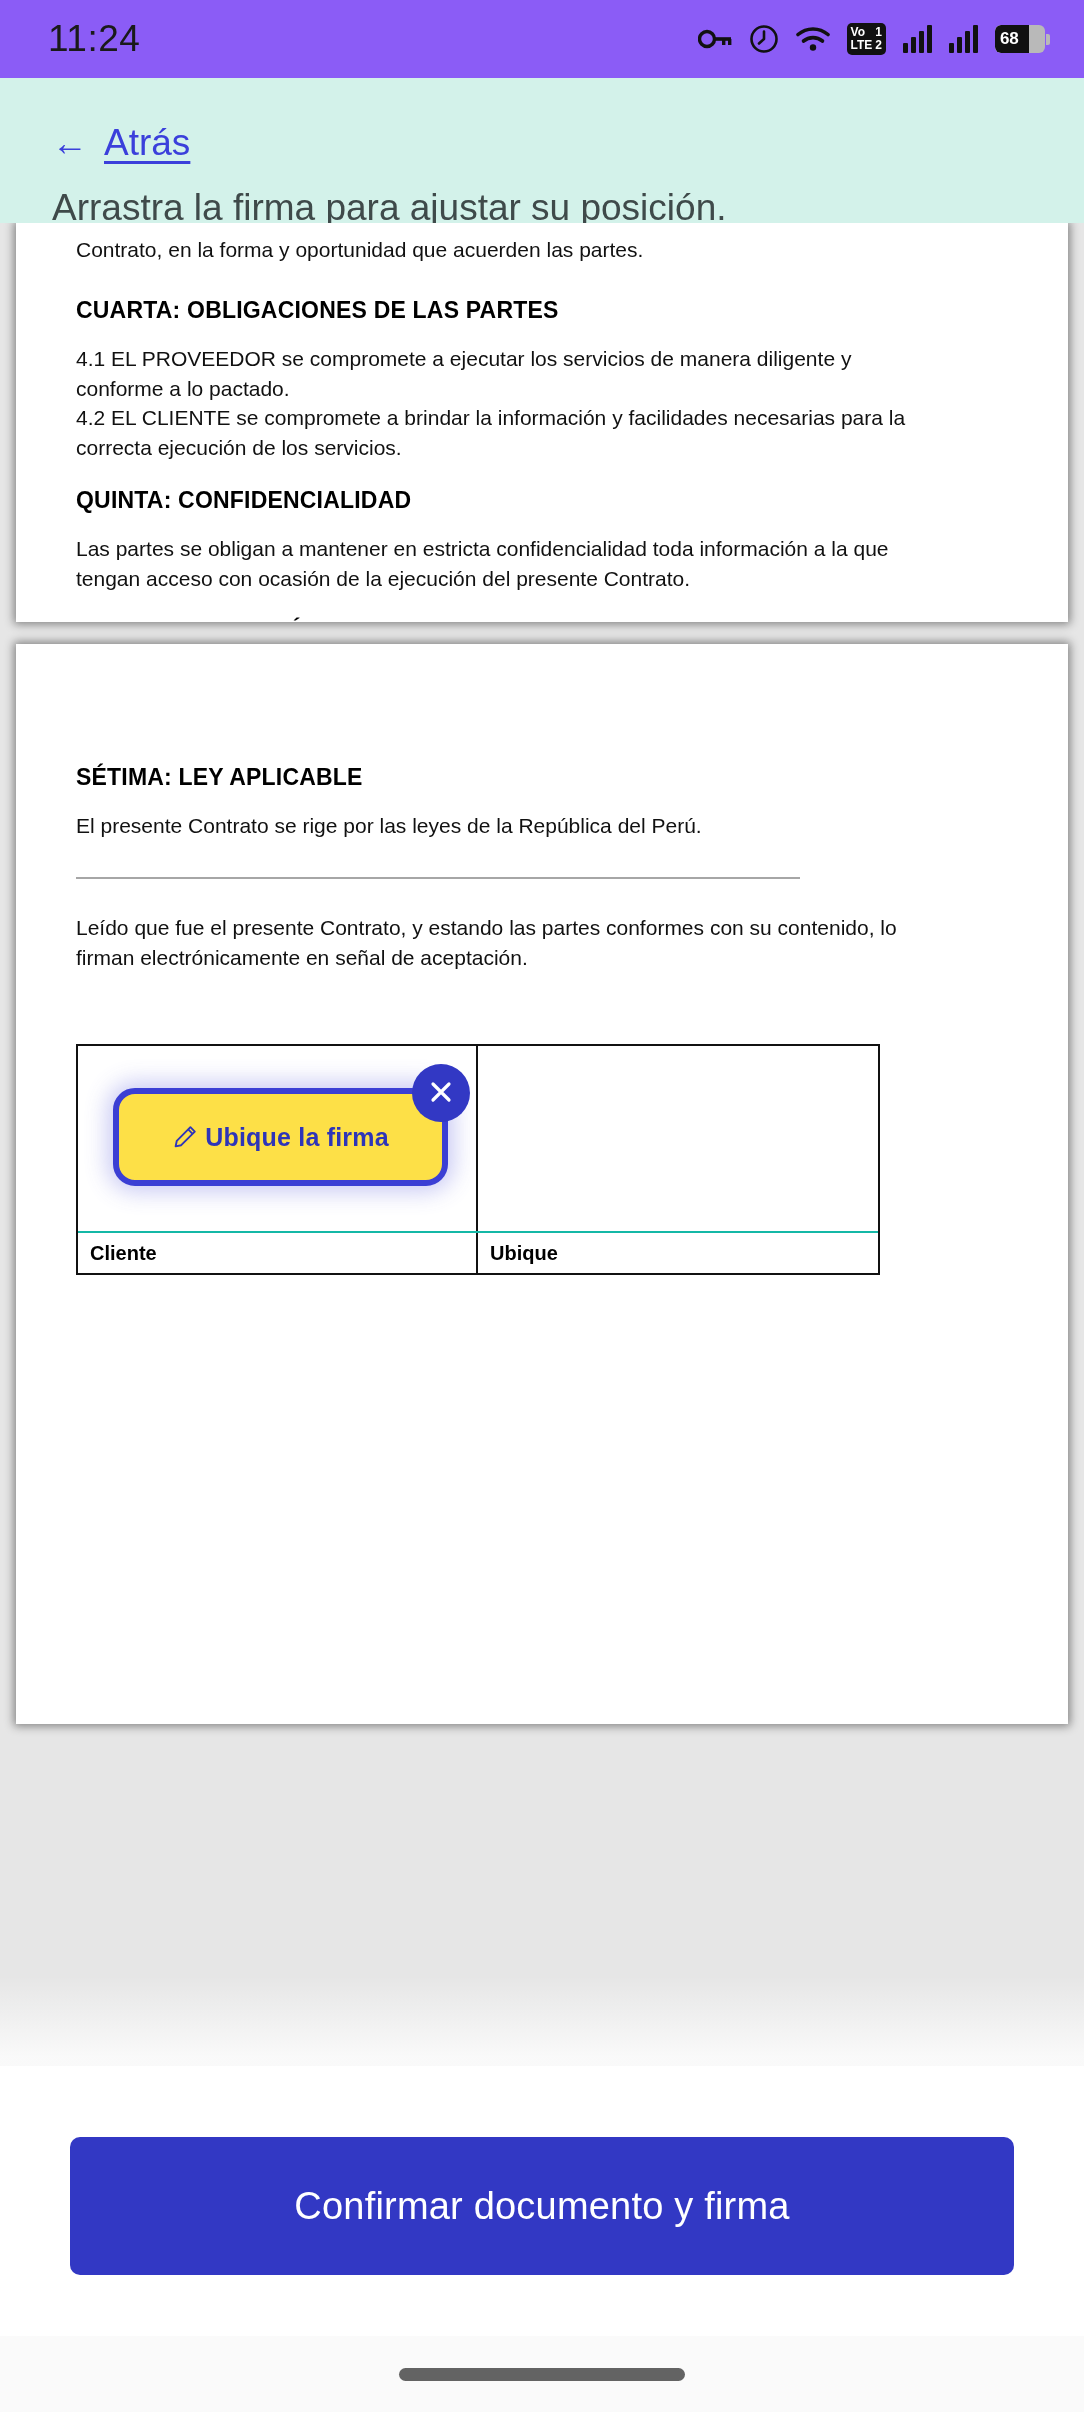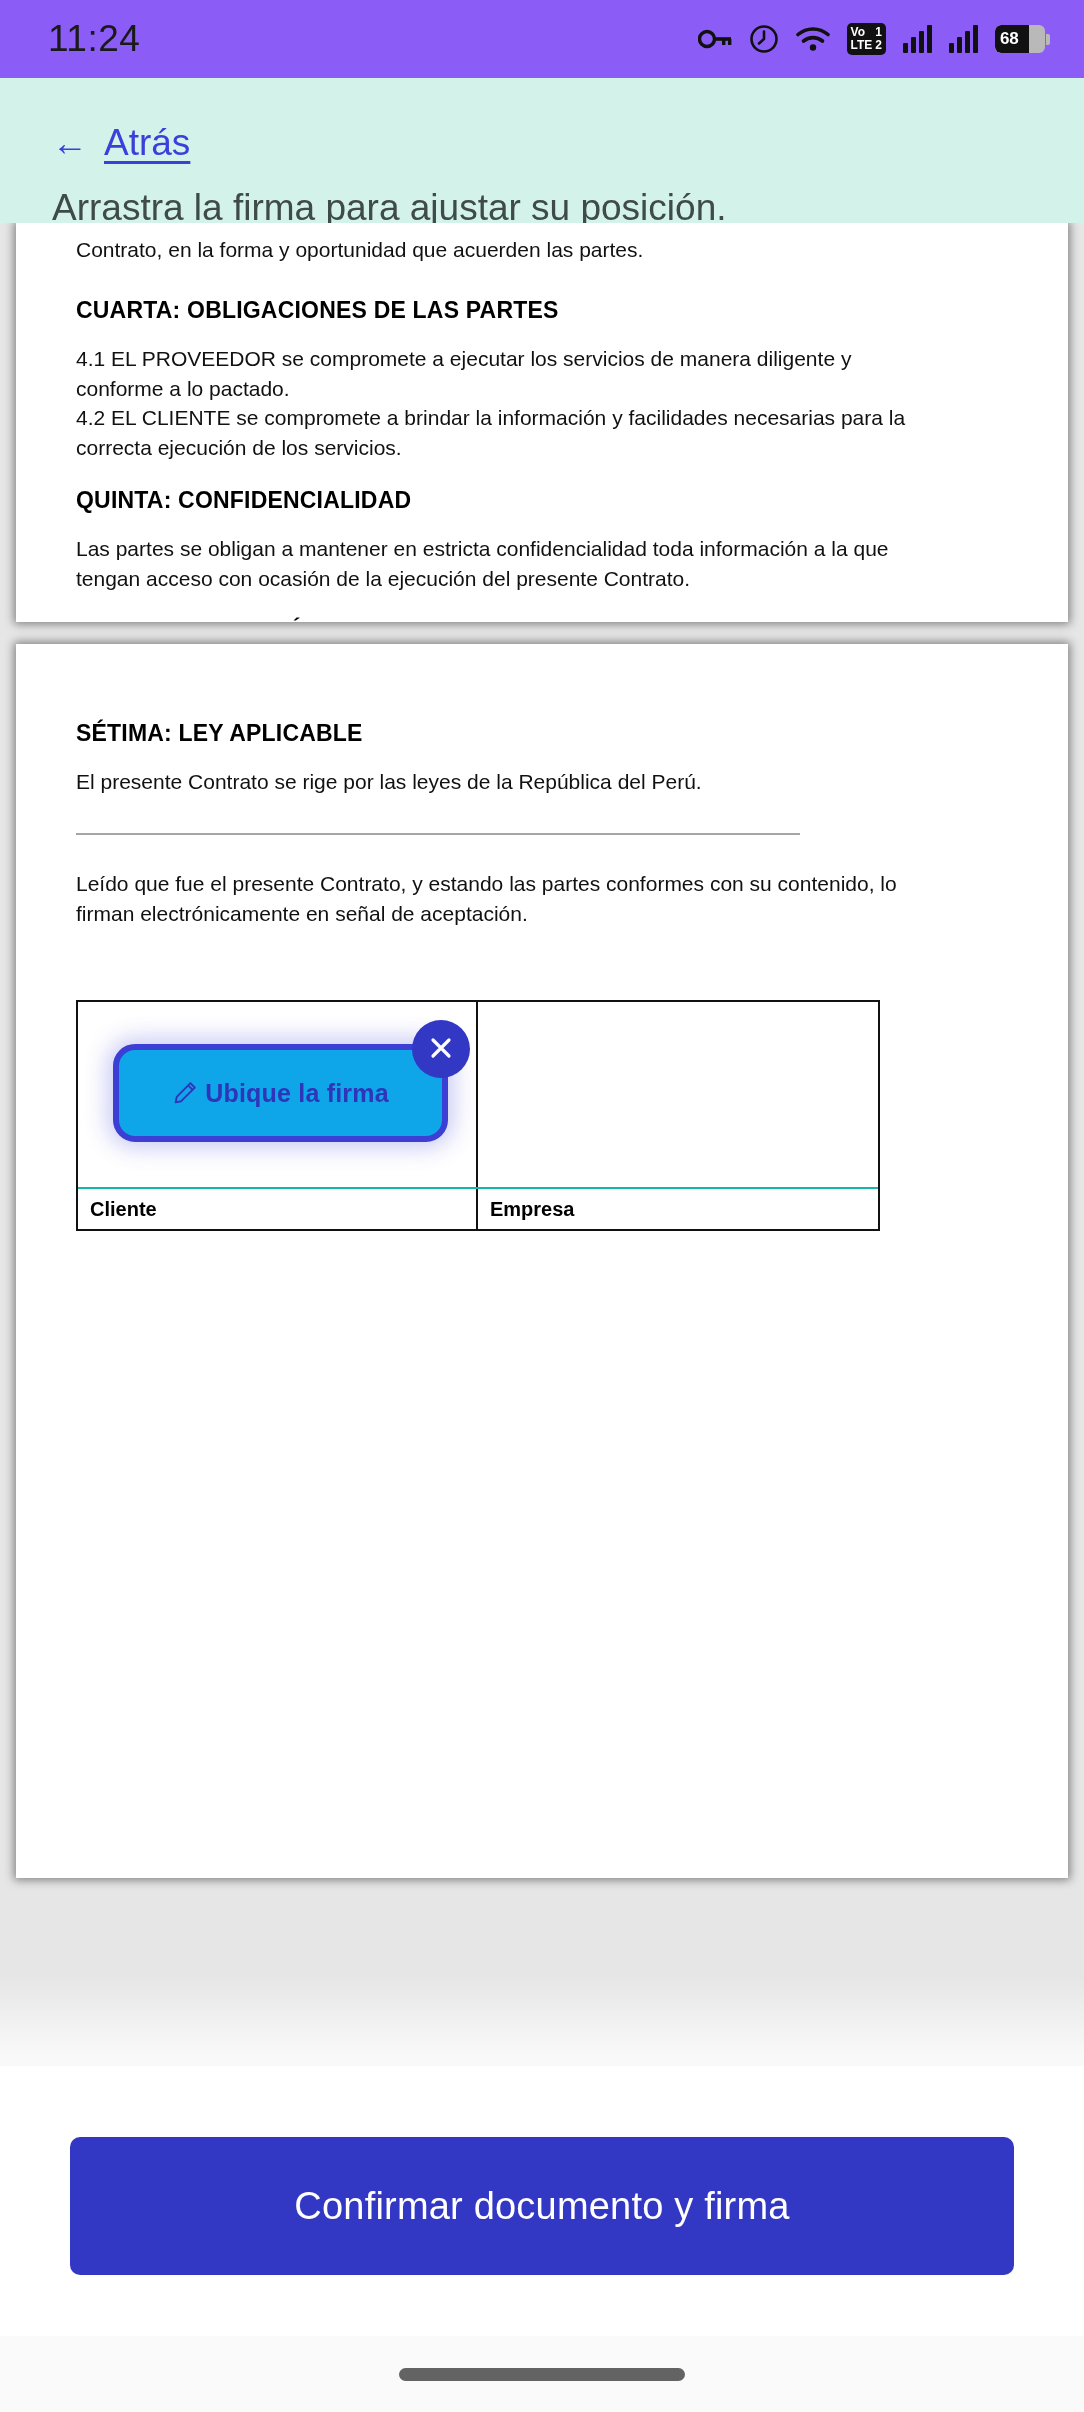--- a/index.html
+++ b/index.html
@@ -139,22 +139,22 @@
     box-shadow: 0 0 9px 2px rgba(0,0,0,0.45);
     box-sizing: border-box;
   }
   .page-1 {
     height: 399px;
     padding: 12px 60px 0 60px;
     overflow: hidden;
   }
   .page-gap { height: 22px; }
   .page-2 {
-    height: 1234px;
-    padding: 52px 60px 0 60px;
+    height: 1080px;
+    padding: 96px 60px 0 60px;
   }
 
   .doc-p {
     font-size: 21px;
     line-height: 1.42;
     color: #111;
     margin: 0 0 22px 0;
     max-width: 860px;
   }
   .doc-p.tight { margin-bottom: 0; }
@@ -204,21 +204,21 @@
     color: #000;
   }
 
   
   .sig-placeholder {
     position: absolute;
     left: 35px;
     top: 42px;
     width: 335px;
     height: 98px;
-    background: #0ea5e9;
+    background: #fde047;
     border: 6px solid #3b3fd4;
     border-radius: 22px;
     box-sizing: border-box;
     display: flex;
     align-items: center;
     justify-content: center;
     gap: 7px;
     box-shadow: 0 0 22px 6px rgba(80,84,220,0.30);
     cursor: move;
   }
@@ -396,21 +396,21 @@
     <div class="sig-table">
       <div class="sig-row-top">
         <div class="sig-cell left"></div>
         <div class="sig-cell"></div>
       </div>
       <div class="sig-row-bottom">
         <div class="sig-cell left">
           <span class="sig-label">Cliente</span>
         </div>
         <div class="sig-cell">
-          <span class="sig-label">Empresa</span>
+          <span class="sig-label">Ubique</span>
         </div>
       </div>
 
       <div class="sig-placeholder">
         <span class="pencil">
           <svg width="26" height="26" viewBox="0 0 26 26">
             <path d="M18.4 3.2 L22.8 7.6 L9.2 21.2 L3.6 22.4 L4.8 16.8 Z" fill="none" stroke="#2e35b8" stroke-width="1.9" stroke-linejoin="round"></path>
             <path d="M16.2 5.4 L20.6 9.8" fill="none" stroke="#2e35b8" stroke-width="1.9"></path>
           </svg>
         </span>

